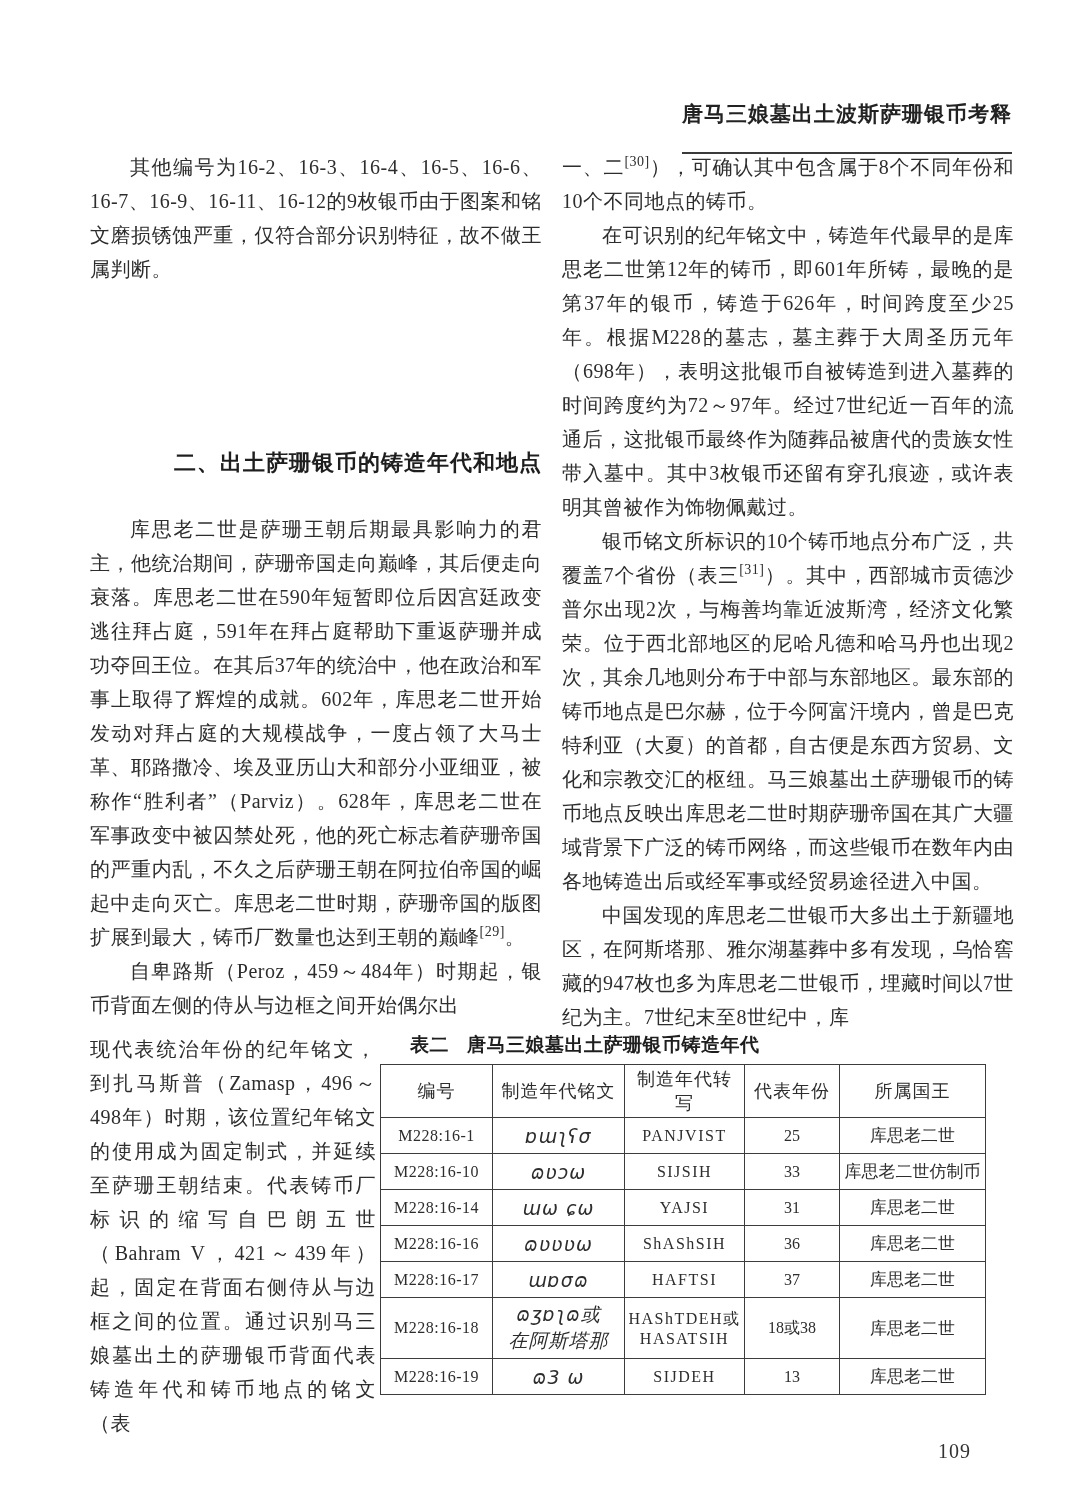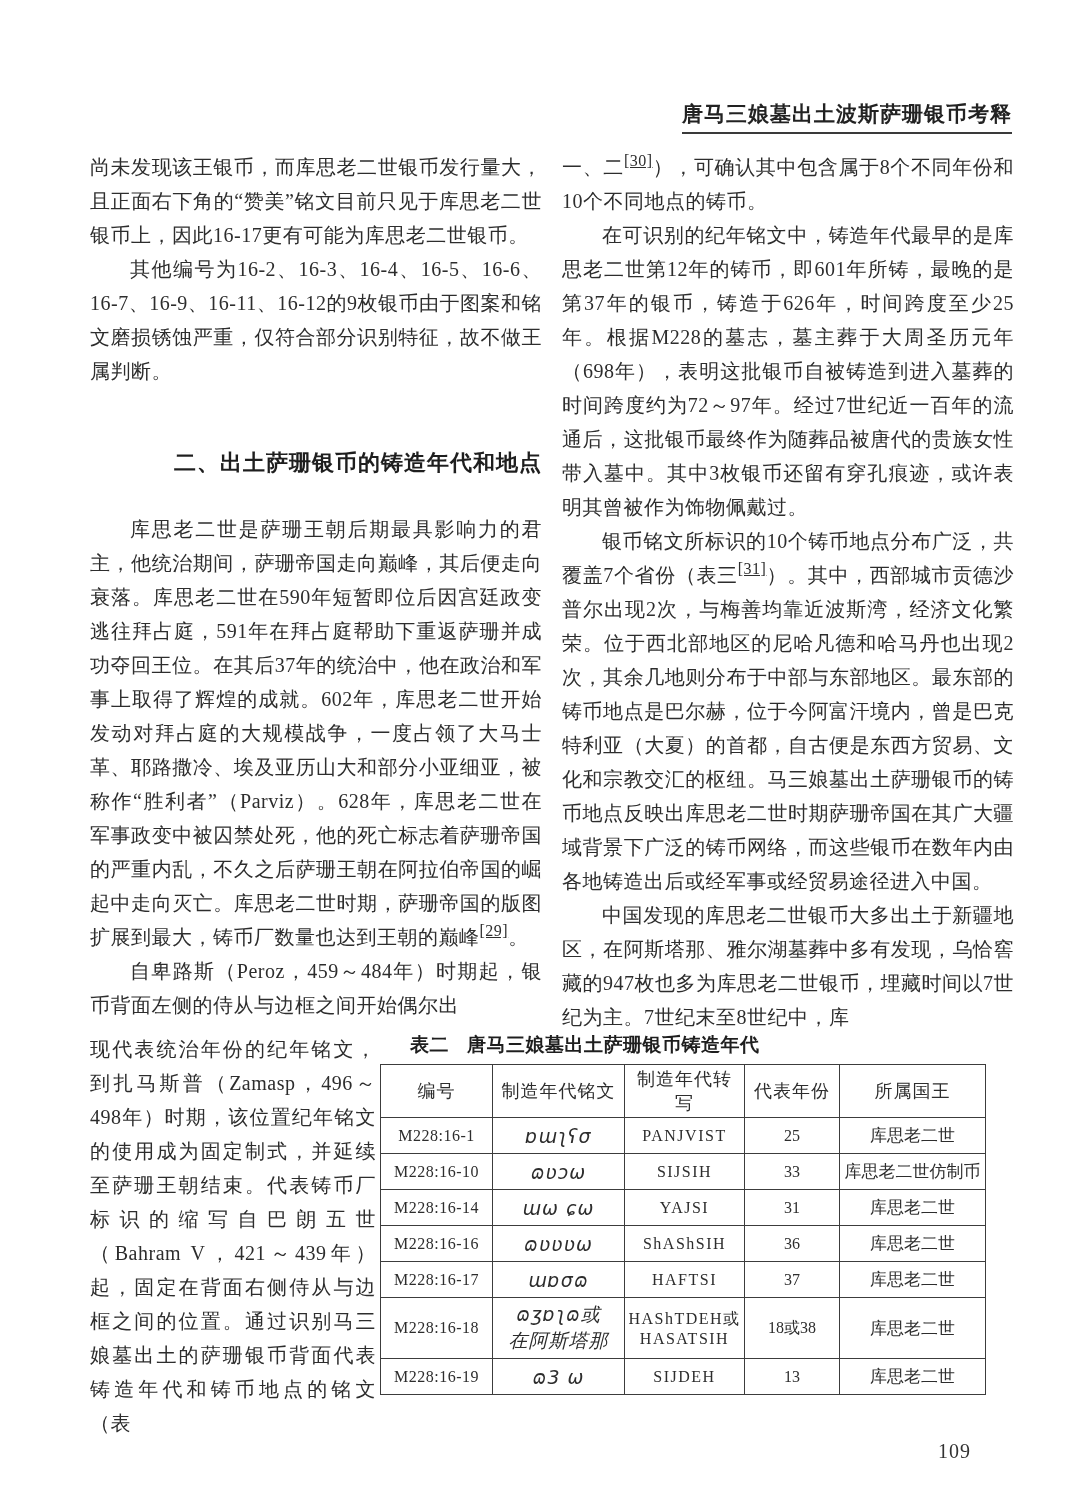--- a/index.html
+++ b/index.html
@@ -12,33 +12,33 @@
     font-family:"Liberation Serif", serif;
     overflow:hidden;
   }
   
   .running-head{
     position:absolute;top:100px;right:68px;
     font-family:"Liberation Sans", sans-serif;
     font-weight:bold;font-size:21px;letter-spacing:1px;
     color:#222;
     border-bottom:2px solid #3a3a3a;
-    padding-bottom:4px;
+    padding-bottom:24px;
   }
   
   .tblock{
     position:absolute;
     font-size:20px;line-height:34px;
     text-align:justify;
     color:#2d2d2d;
     letter-spacing:0.5px;
   }
   .tblock p{margin:0;padding:0;}
   .ind{text-indent:2em;}
-  sup{font-size:16px;line-height:0;vertical-align:super;text-decoration:underline;}
+  sup{font-size:14px;line-height:0;vertical-align:super;}
   #left-a{left:90px;top:150px;width:452px;}
   #section-heading{
     position:absolute;left:90px;top:448px;width:452px;
     text-align:right;
     font-family:"Liberation Sans", sans-serif;
     font-weight:bold;font-size:22px;color:#1e1e1e;
     letter-spacing:1px;
   }
   #left-b{left:90px;top:512px;width:452px;}
   #left-c{left:90px;top:1032px;width:286px;}
@@ -81,21 +81,20 @@
   }
 </style>
 </head>
 <body>
 
 <div class="page">
 
   <div class="running-head">唐马三娘墓出土波斯萨珊银币考释</div>
 
   <div class="tblock" id="left-a">
-    <p>尚未发现该王银币，而库思老二世银币发行量大，且正面右下角的“赞美”铭文目前只见于库思老二世银币上，因此16-17更有可能为库思老二世银币。</p>
     <p class="ind">其他编号为16-2、16-3、16-4、16-5、16-6、16-7、16-9、16-11、16-12的9枚银币由于图案和铭文磨损锈蚀严重，仅符合部分识别特征，故不做王属判断。</p>
   </div>
 
   <div id="section-heading">二、出土萨珊银币的铸造年代和地点</div>
 
   <div class="tblock" id="left-b">
     <p class="ind">库思老二世是萨珊王朝后期最具影响力的君主，他统治期间，萨珊帝国走向巅峰，其后便走向衰落。库思老二世在590年短暂即位后因宫廷政变逃往拜占庭，591年在拜占庭帮助下重返萨珊并成功夺回王位。在其后37年的统治中，他在政治和军事上取得了辉煌的成就。602年，库思老二世开始发动对拜占庭的大规模战争，一度占领了大马士革、耶路撒冷、埃及亚历山大和部分小亚细亚，被称作“胜利者”（Parviz）。628年，库思老二世在军事政变中被囚禁处死，他的死亡标志着萨珊帝国的严重内乱，不久之后萨珊王朝在阿拉伯帝国的崛起中走向灭亡。库思老二世时期，萨珊帝国的版图扩展到最大，铸币厂数量也达到王朝的巅峰<sup>[29]</sup>。</p>
     <p class="ind">自卑路斯（Peroz，459～484年）时期起，银币背面左侧的侍从与边框之间开始偶尔出</p>
   </div>
 

